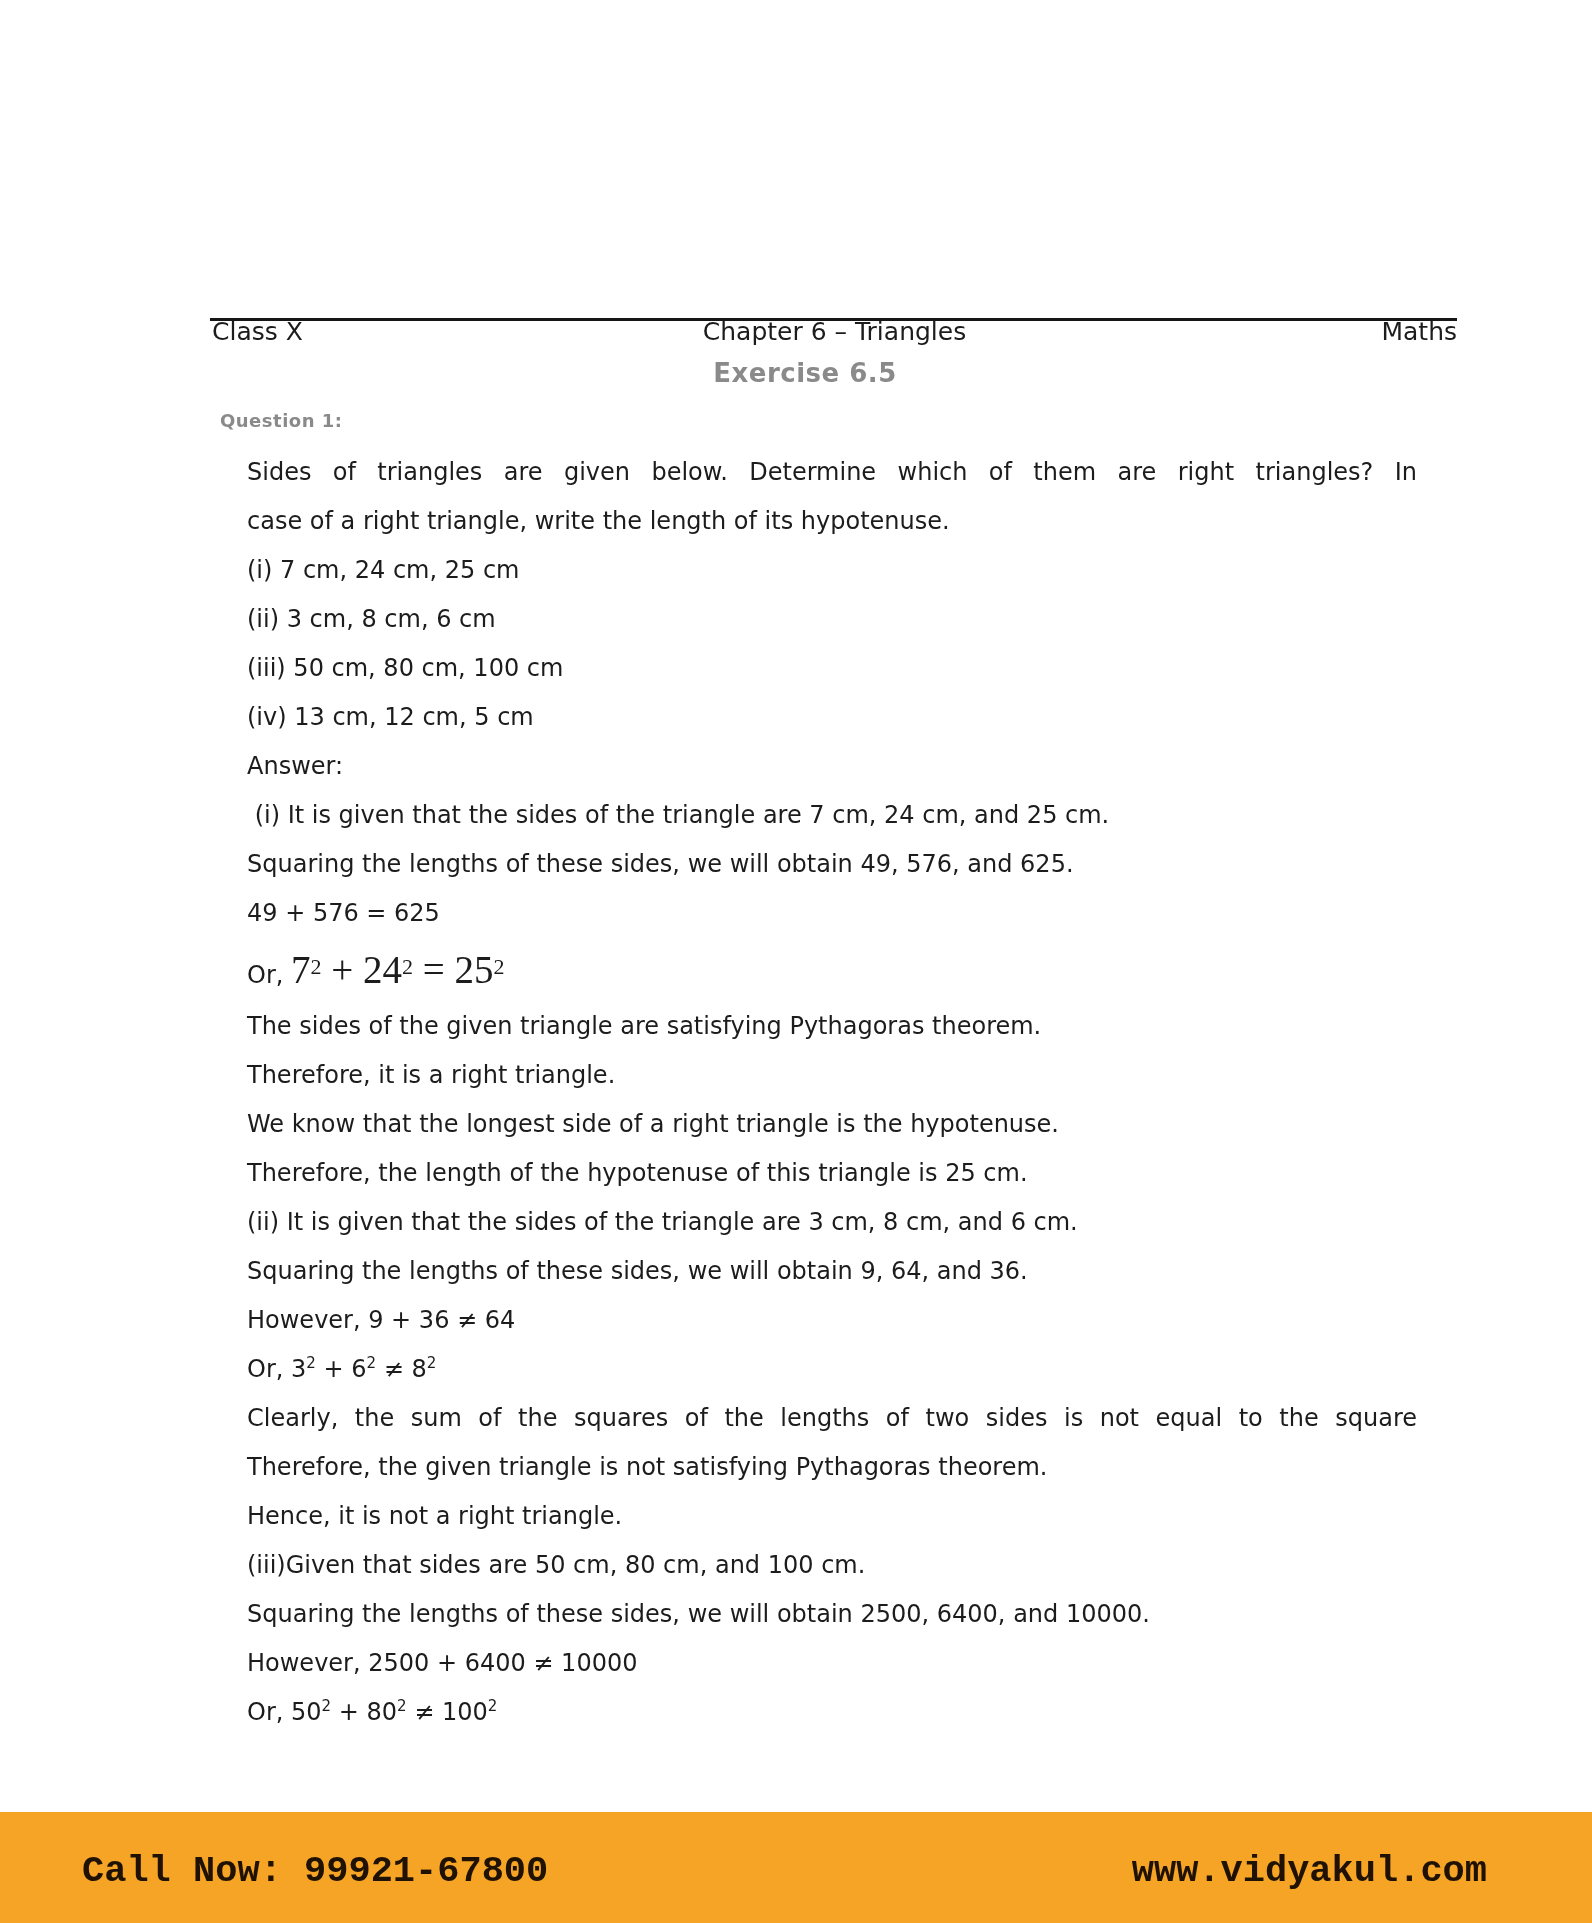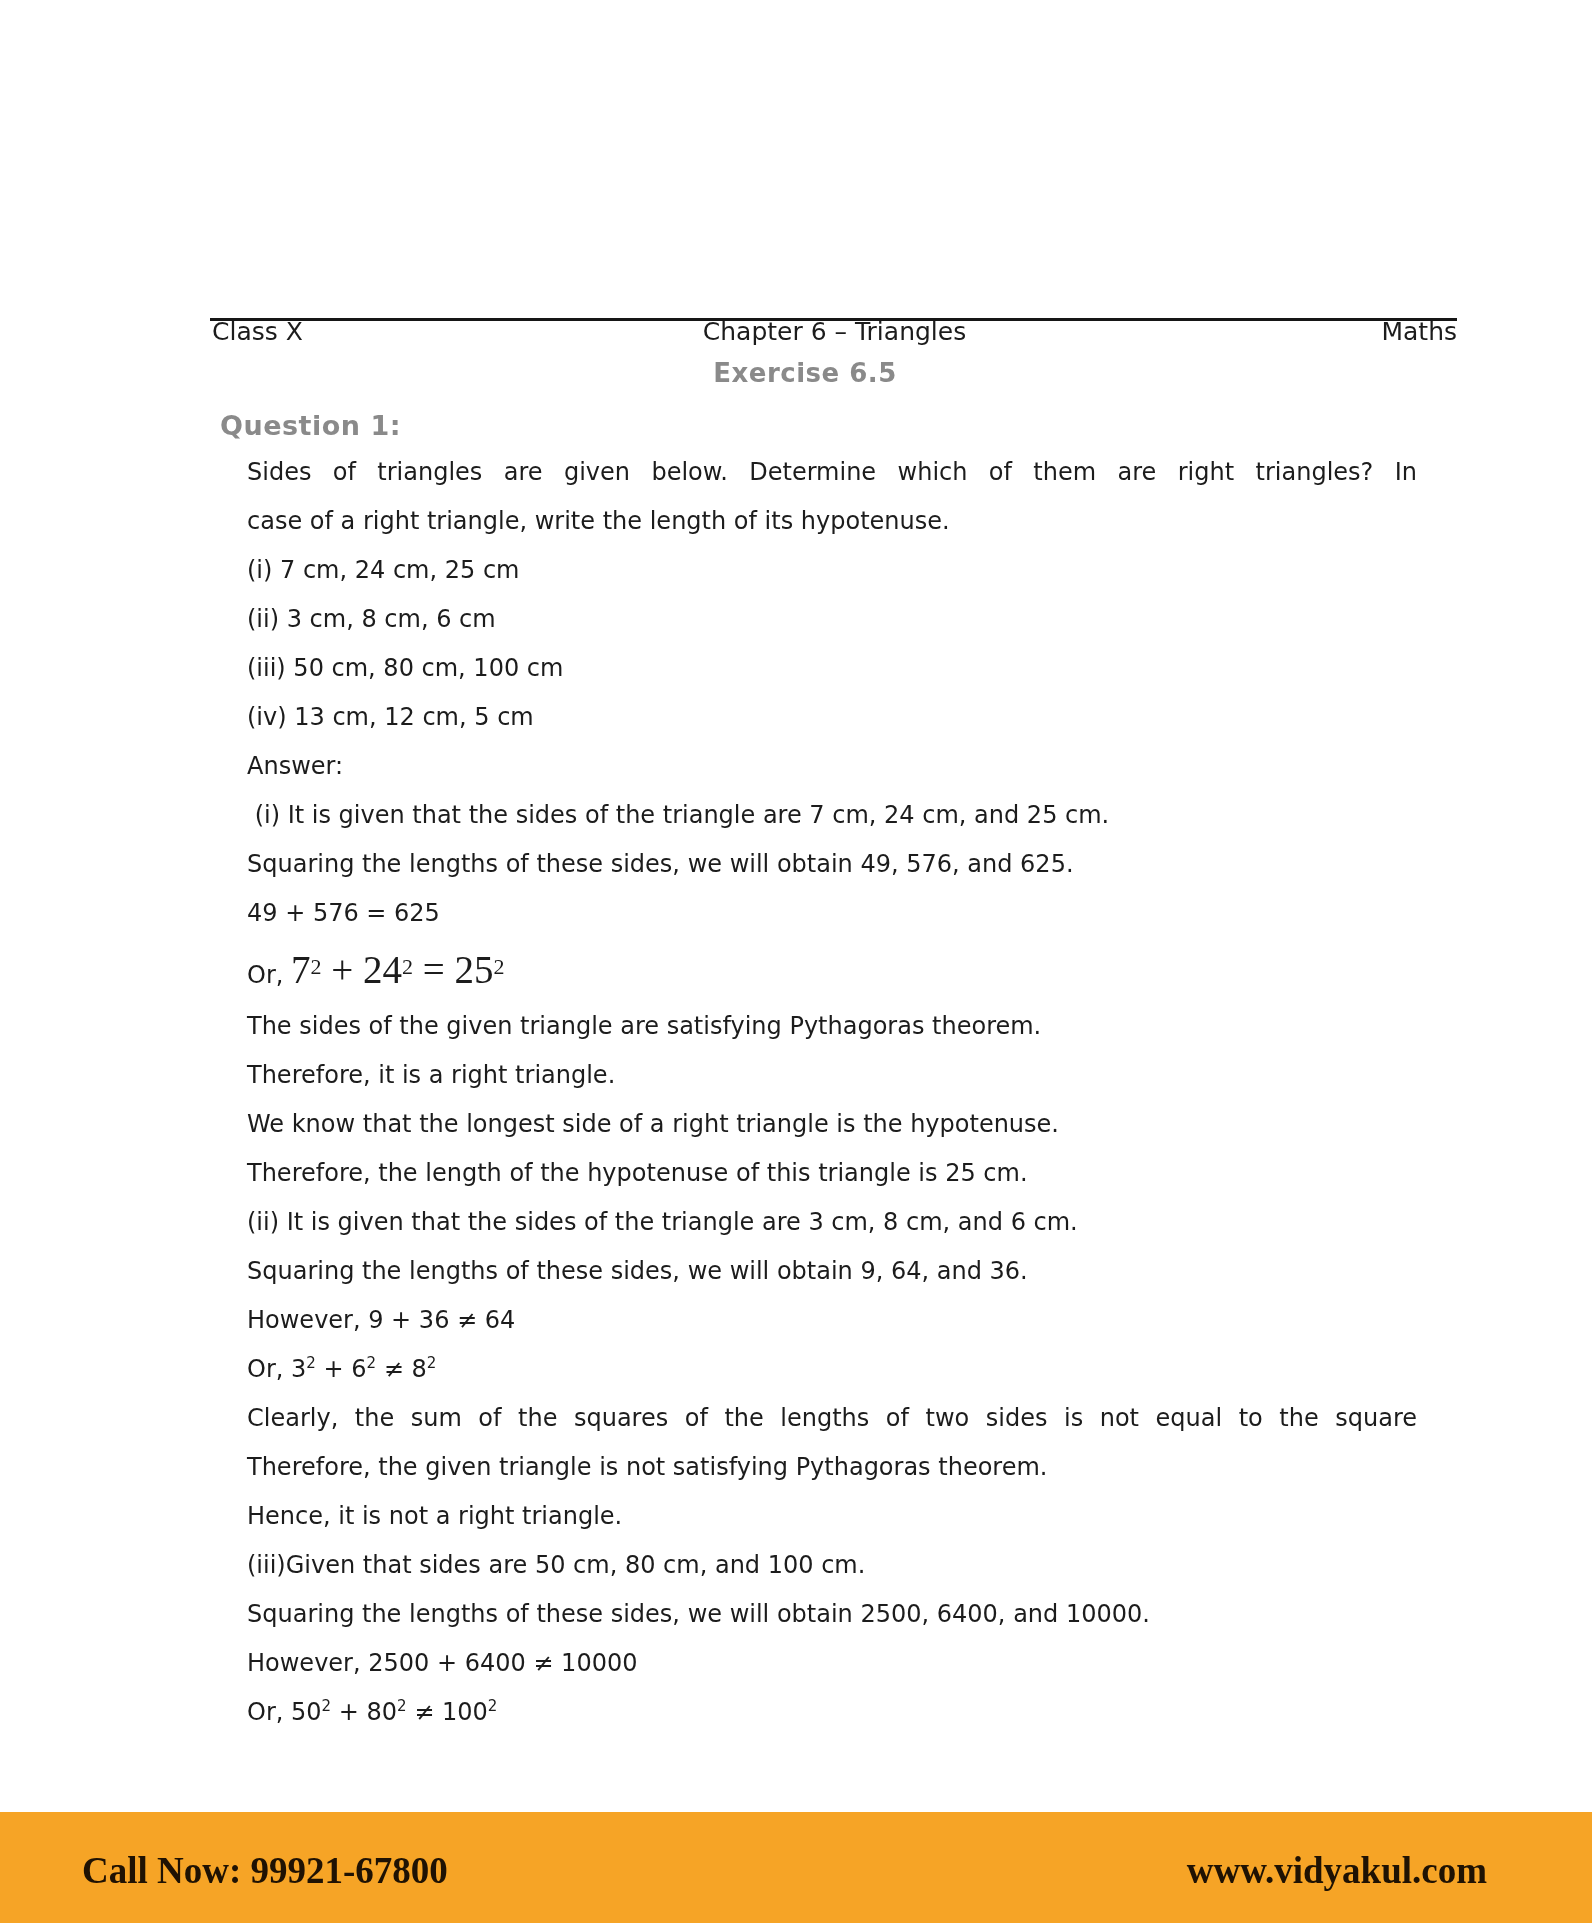--- a/index.html
+++ b/index.html
@@ -23,21 +23,21 @@
     background:#161616;
   }
   
   #exercise-title{
     position:absolute;left:210px;top:358px;width:1190px;
     text-align:center;font-size:26px;font-weight:bold;color:#8a8a8a;
     letter-spacing:.5px;
   }
   #question-label{
     position:absolute;left:220px;top:410px;
-    font-size:27px;font-weight:bold;color:#8a8a8a;letter-spacing:.5px;
+    font-size:18px;font-weight:bold;color:#8a8a8a;letter-spacing:.5px;
   }
   
   #body-lines{
     position:absolute;left:220px;top:448px;width:1170px;
     font-size:24px;color:#1c1c1c;margin-left:27px;
   }
   .line{line-height:49px;white-space:pre;}
   .line.just{white-space:normal;text-align:justify;text-align-last:justify;}
   .line.formula{height:64px;line-height:64px;}
   .serif{font-family:"Liberation Serif","DejaVu Serif",serif;font-size:39px;}
@@ -59,21 +59,21 @@
     position:absolute;left:745px;top:997px;
     font-size:26px;font-weight:normal;line-height:30px;
     letter-spacing:2px;color:#e9e9eb;
   }
   
   #footer{
     position:absolute;left:0;top:1812px;width:1592px;height:111px;
     background:#F6A426;
     display:flex;justify-content:space-between;align-items:center;
     box-sizing:border-box;padding:6px 105px 0 82px;
-    font-family:Liberation Serif, serif;
+    font-family:Liberation Mono, monospace;
     font-weight:bold;font-size:37px;color:#1f1203;
   }
 </style>
 </head>
 <body>
 
 <div id="page">
 
   <div id="watermark">
     <svg id="wm-gear" width="260" height="260" viewBox="-130 -130 260 260">

